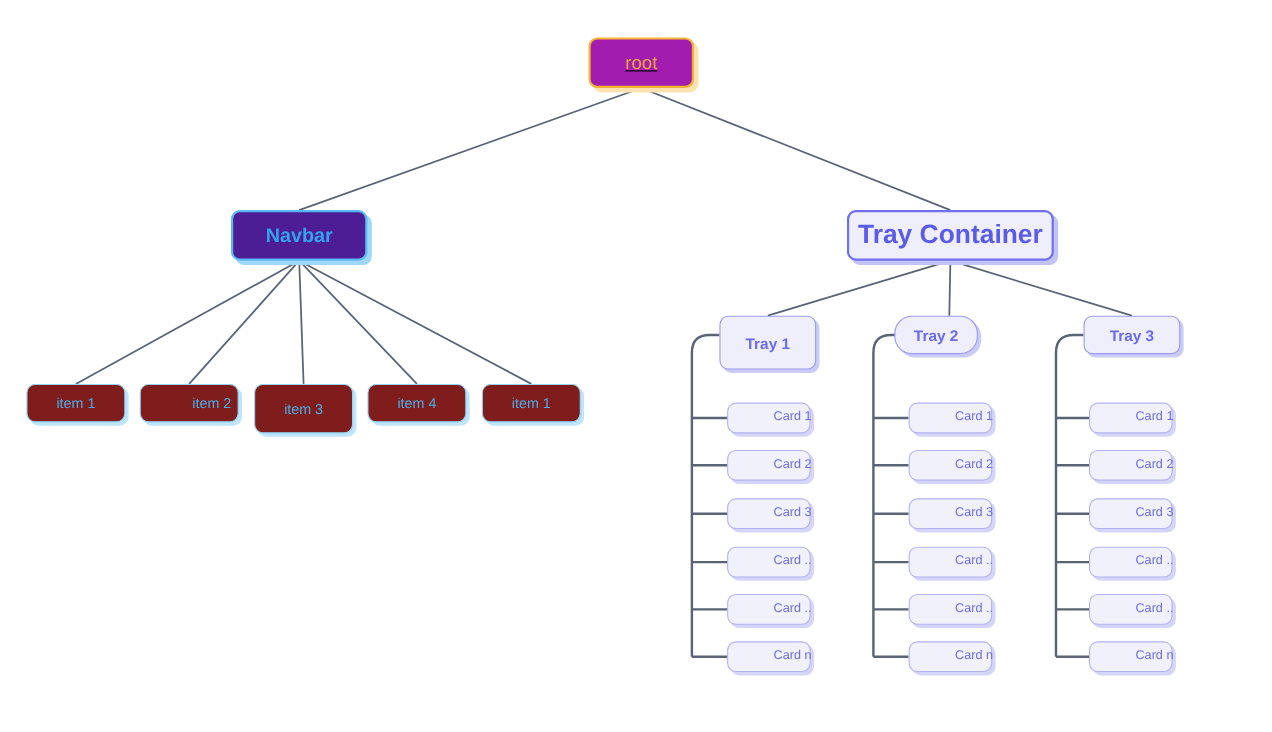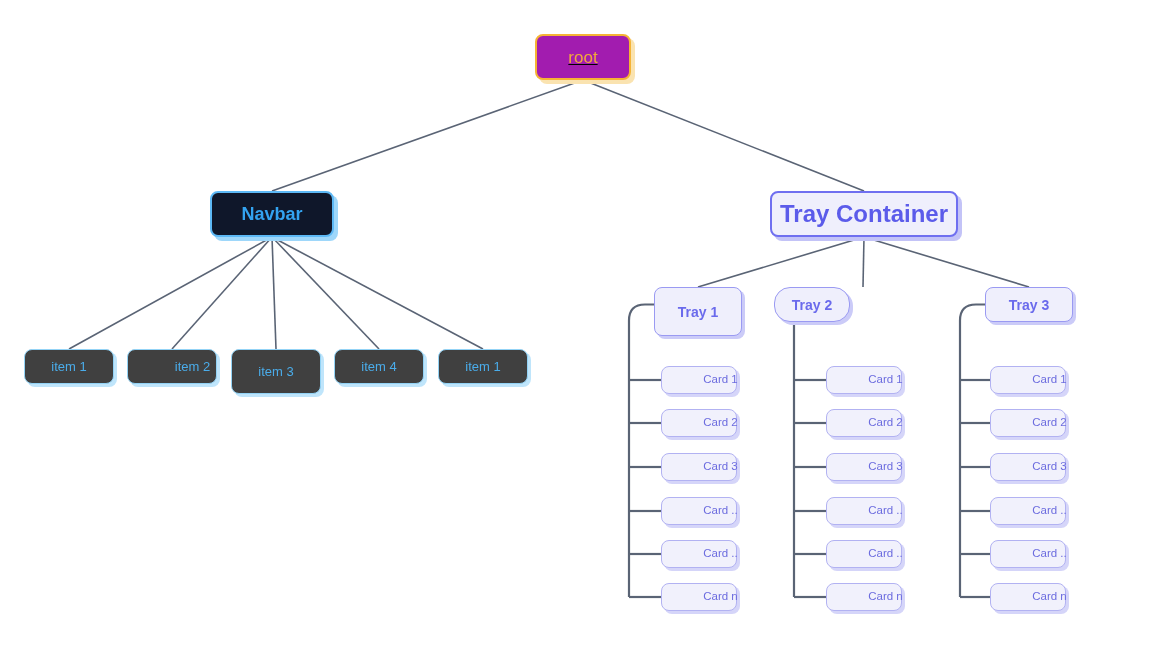--- a/index.html
+++ b/index.html
@@ -50,33 +50,33 @@
     box-shadow: 4px 4px 0 0 #fae3b0;
     text-decoration: underline;
   }
   .n-root .node-label {
     color: #f2a93b;
     font-size: 17px;
     font-weight: 400;
   }
   
   .n-navbar {
-    background: #0f172a;
+    background: #4c1d95;
     border-color: #5cb8f5;
     border-width: 2px;
     box-shadow: 4px 4px 0 0 #9ed7fa;
   }
   .n-navbar .node-label {
     color: #33a3f0;
     font-size: 18px;
     font-weight: bold;
   }
   
   .n-item {
-    background: #404040;
+    background: #7f1d1d;
     border-color: #93d3f6;
     border-width: 1.5px;
     box-shadow: 3px 3px 0 0 #bfe5fb;
   }
   .n-item .node-label {
     color: #4aacea;
     font-size: 13px;
     font-weight: 400;
   }
   
@@ -193,21 +193,21 @@
       </div>
       <div class="node n-card" style="left: 661px; top: 497px; width: 76px; height: 28px;">
         <span class="node-label">Card ..</span>
       </div>
       <div class="node n-card" style="left: 661px; top: 540px; width: 76px; height: 28px;">
         <span class="node-label">Card ..</span>
       </div>
       <div class="node n-card" style="left: 661px; top: 583px; width: 76px; height: 28px;">
         <span class="node-label">Card n</span>
       </div>
-      <div class="node n-tray" style="left: 774px; top: 287px; width: 76px; height: 35px; border-radius: 16px;">
+      <div class="node n-tray" style="left: 813px; top: 287px; width: 76px; height: 35px; border-radius: 16px;">
         <span class="node-label">Tray 2</span>
       </div>
       <div class="node n-card" style="left: 826px; top: 366px; width: 76px; height: 28px;">
         <span class="node-label">Card 1</span>
       </div>
       <div class="node n-card" style="left: 826px; top: 409px; width: 76px; height: 28px;">
         <span class="node-label">Card 2</span>
       </div>
       <div class="node n-card" style="left: 826px; top: 453px; width: 76px; height: 28px;">
         <span class="node-label">Card 3</span>

